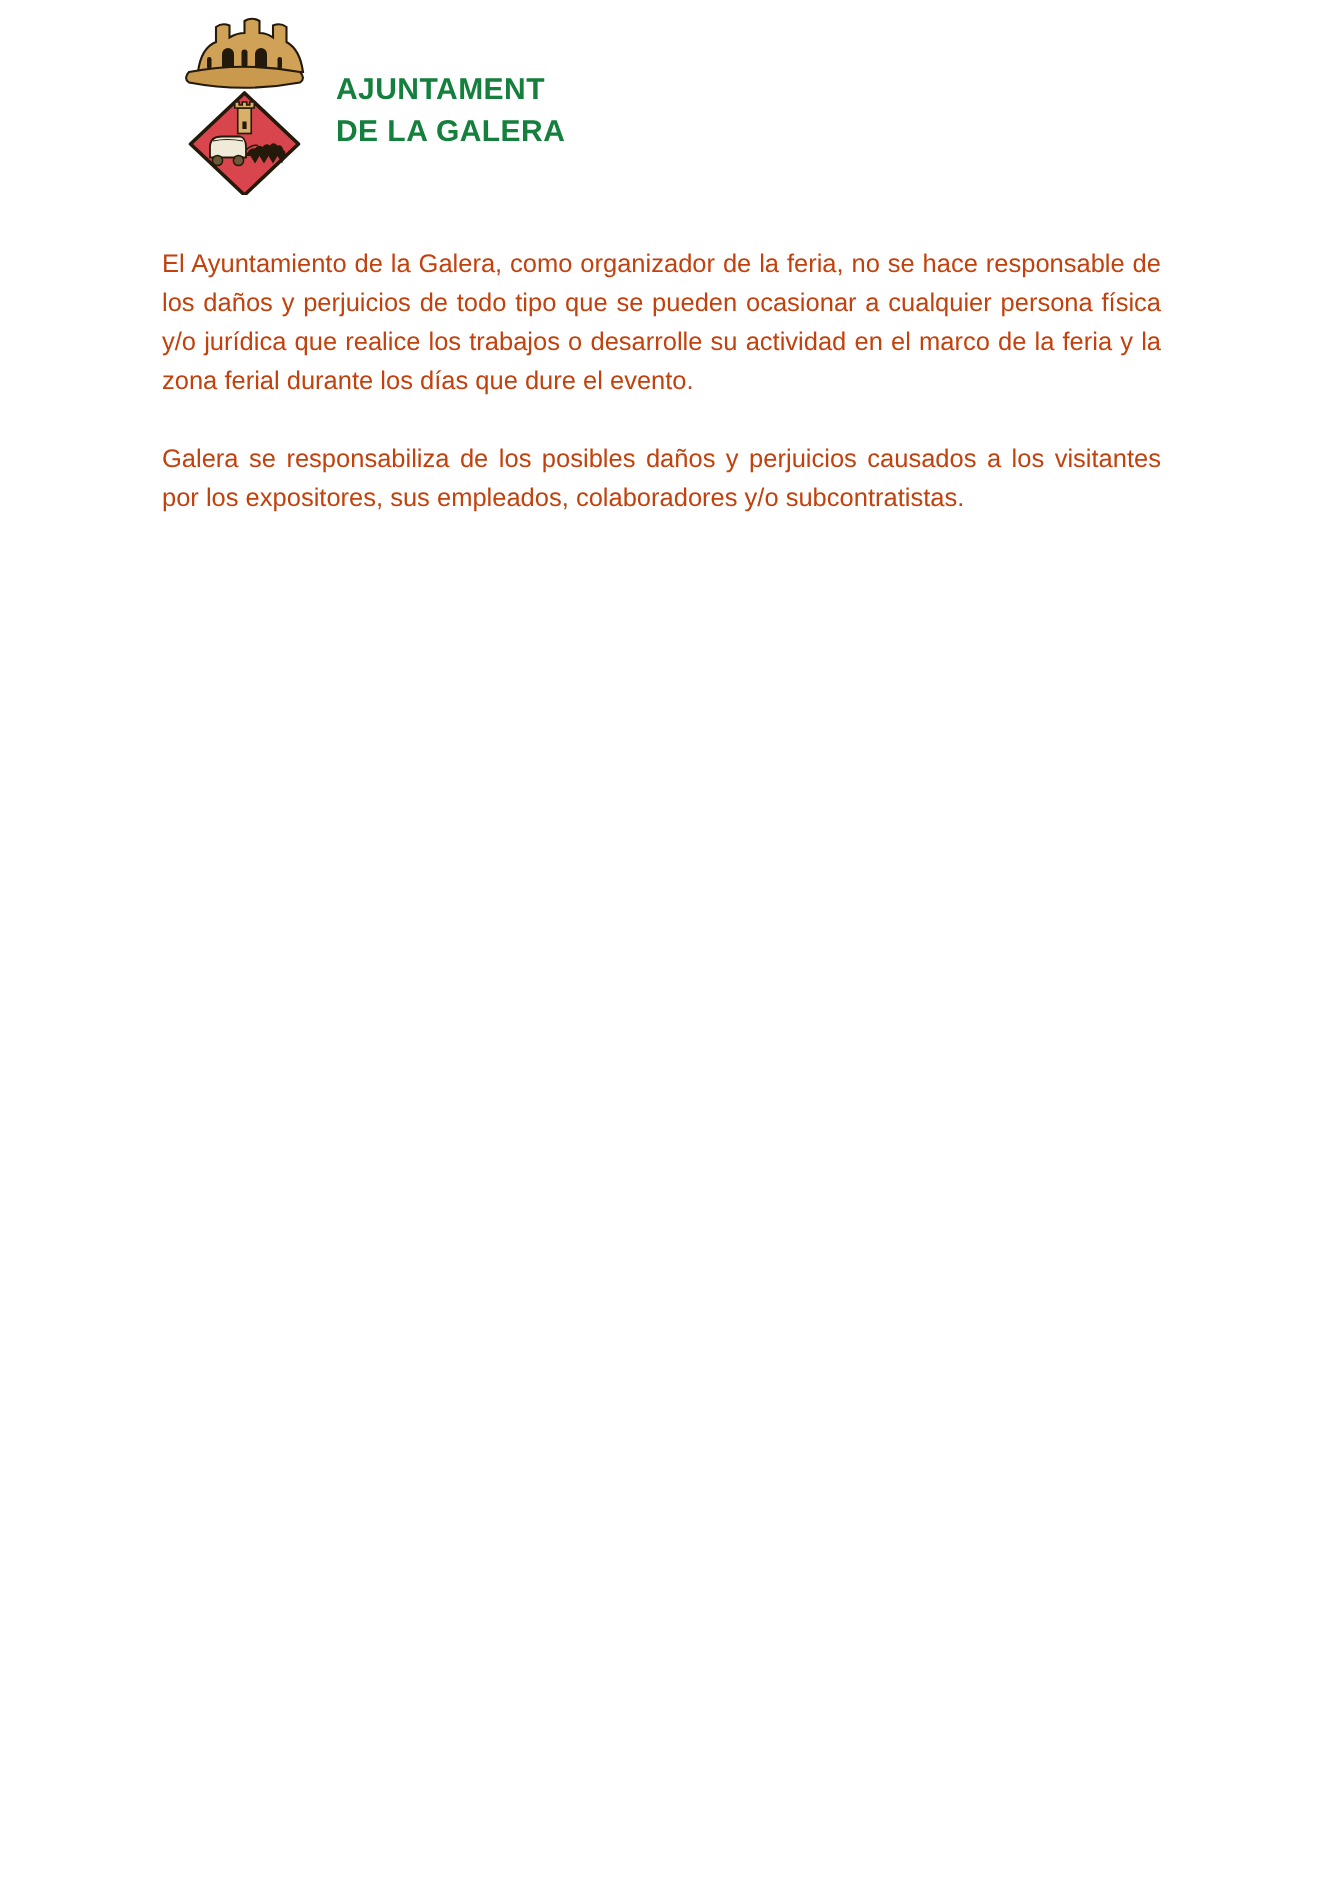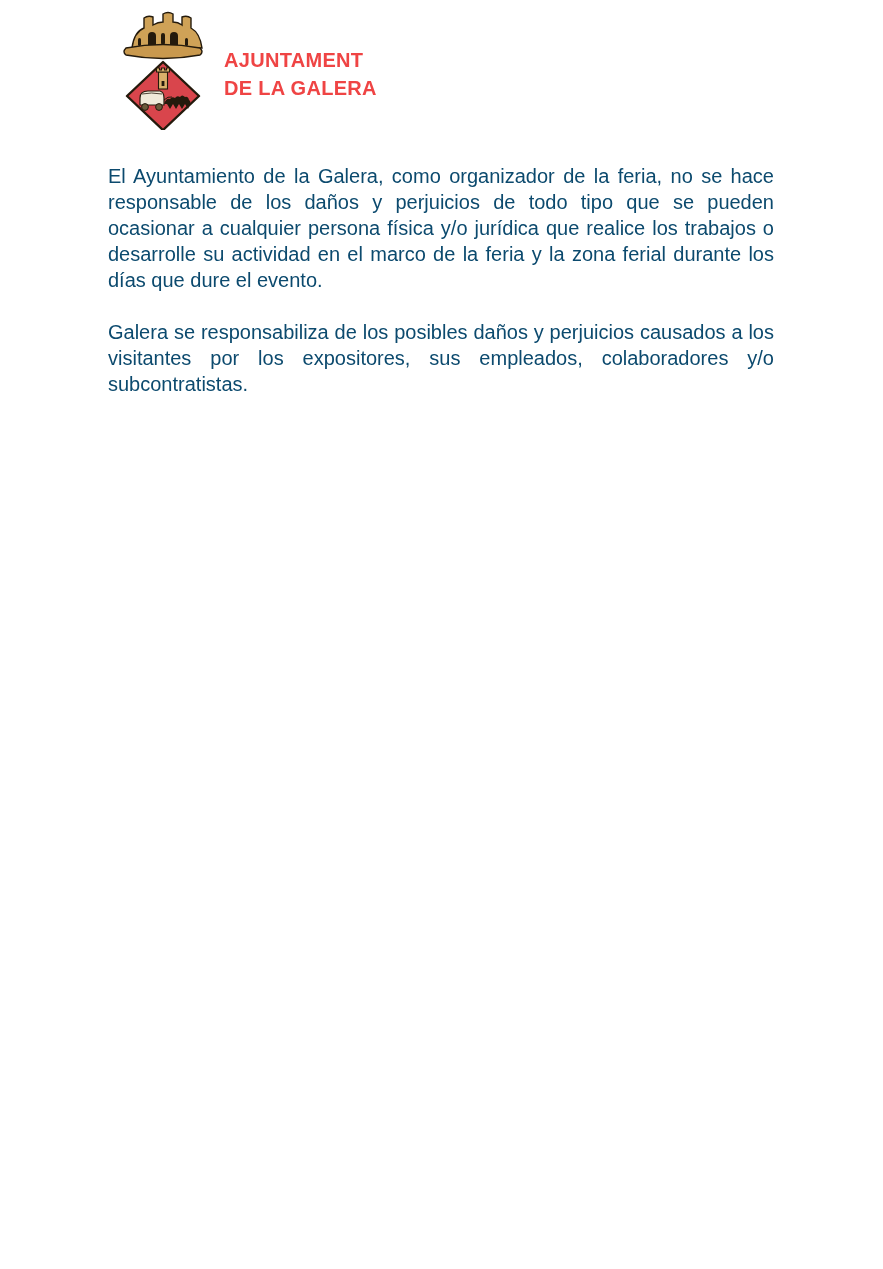--- a/index.html
+++ b/index.html
@@ -24,30 +24,30 @@
     height: 122px;
     flex: 0 0 auto;
   }
   .org-name {
     margin-left: 16px;
     margin-top: 38px;
     font-weight: bold;
     font-size: 20px;
     line-height: 28px;
     letter-spacing: 0.3px;
-    color: #ef4444;
+    color: #15803d;
   }
   .doc-body {
     position: absolute;
     left: 108px;
     top: 163px;
     width: 666px;
-    font-size: 20px;
+    font-size: 17px;
     line-height: 26px;
-    color: #0c4a6e;
+    color: #c2410c;
     text-align: justify;
   }
   .doc-body p { margin-bottom: 26px; }
   .doc-body p:last-child { text-align: justify; }
 </style>
 </head>
 <body>
 
 <div class="page">
 

